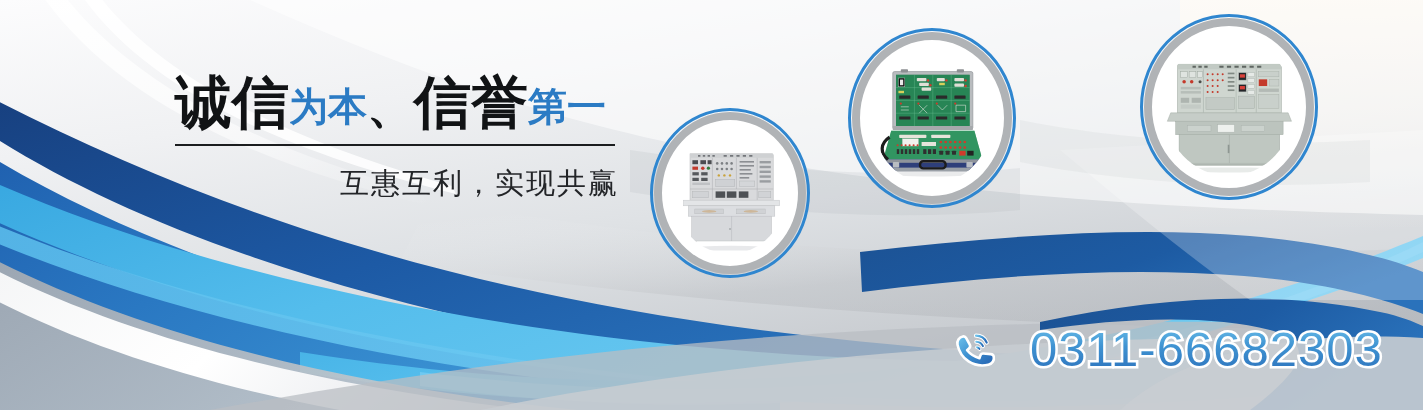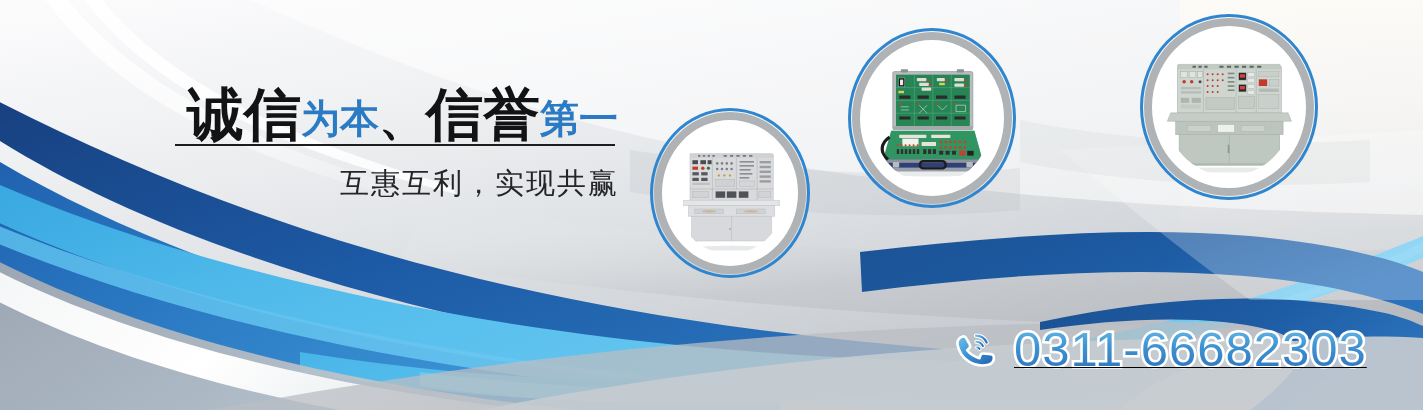--- a/index.html
+++ b/index.html
@@ -12,24 +12,23 @@
     overflow:hidden;
     background:linear-gradient(160deg,#fbfbfc 0%,#eef0f2 28%,#e2e5e8 55%,#cfd3d7 78%,#c3c7cc 100%);
   }
 
   .layer{position:absolute;inset:0;}
   .layer svg{display:block;width:100%;height:100%;}
 
   
   #headline-block{
     position:absolute;
-    left:187px; top:74px;
+    left:175px; top:74px;
     width:460px;
     z-index:30;
-    margin-top:12px;
   }
   #headline{
     margin:0;
     white-space:nowrap;
     line-height:1;
     font-weight:bold;
     letter-spacing:-1px;
   }
   .h-big{
     font-size:57px;
@@ -69,23 +68,22 @@
     white-space:nowrap;
     z-index:30;
   }
 
   
   #phone-block{
     position:absolute;
     left:952px; top:325px;
     display:flex;
     align-items:center;
-    gap:14px;
+    gap:30px;
     z-index:30;
-    text-decoration:underline;
   }
   #phone-icon{width:48px;height:48px;flex:0 0 auto;}
   #phone-number{
     font-size:49px;
     font-weight:normal;
     letter-spacing:1px;
     line-height:1;
     background:linear-gradient(180deg,#6fc3ec 0%,#3f93d2 45%,#2b6fba 100%);
     -webkit-background-clip:text;
     background-clip:text;

